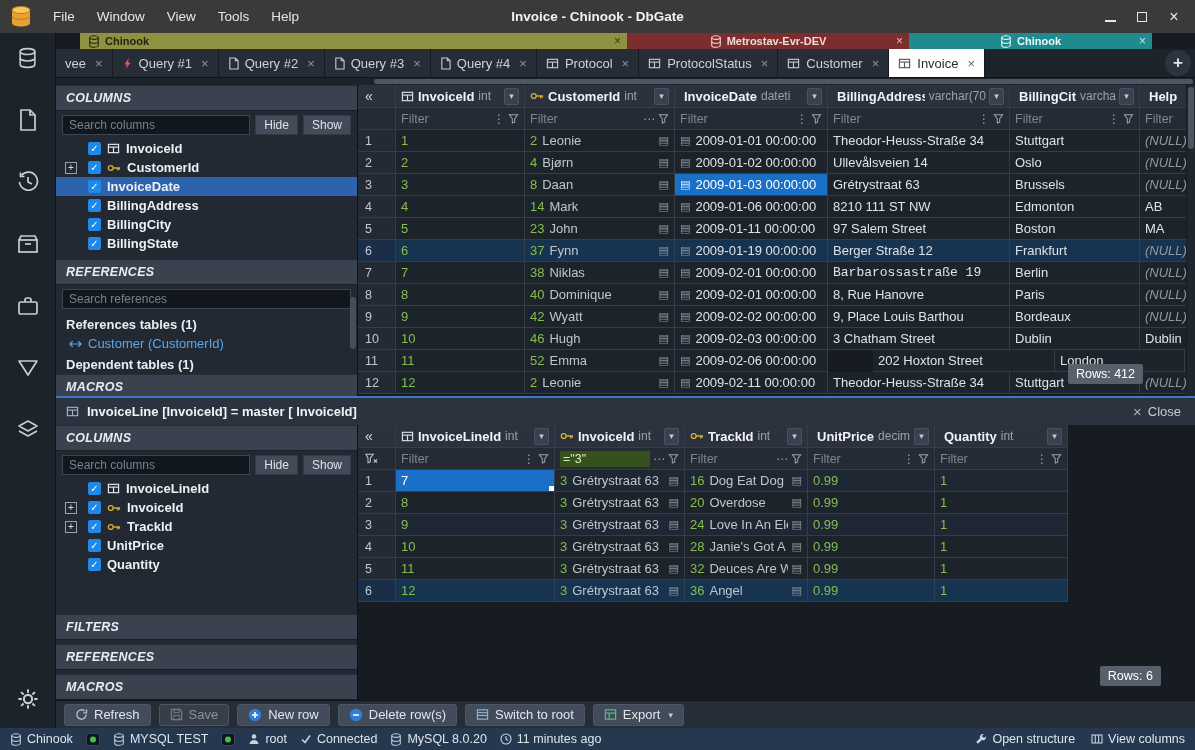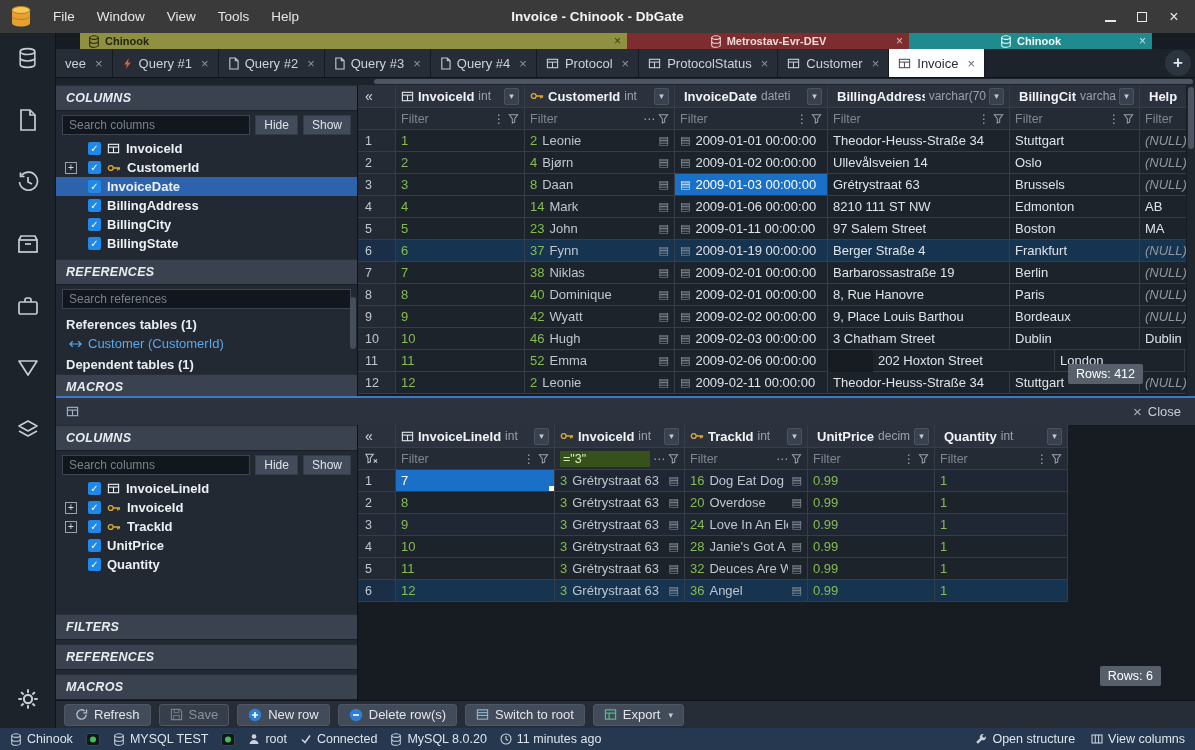--- a/index.html
+++ b/index.html
@@ -610,39 +610,39 @@
             </div>
             <div class="g-cell" style="width: 150px;">
               <span class="num">37</span>
               <span class="fkname">Fynn</span>
               <span class="docic">▤</span>
             </div>
             <div class="g-cell" style="width: 153px;">
               <span class="docic lead">▤</span>
               <span>2009-01-19 00:00:00</span>
             </div>
-            <div class="g-cell" style="width: 182px;">Berger Straße 4</div>
+            <div class="g-cell" style="width: 182px;">Berger Straße 12</div>
             <div class="g-cell" style="width: 130px;">Frankfurt</div>
             <div class="g-cell flexcol nullv">(NULL)</div>
           </div>
           <div class="g-row g-data">
             <div class="g-cell g-rownum" style="width: 38px;">7</div>
             <div class="g-cell" style="width: 129px;">
               <span class="num">7</span>
             </div>
             <div class="g-cell" style="width: 150px;">
               <span class="num">38</span>
               <span class="fkname">Niklas</span>
               <span class="docic">▤</span>
             </div>
             <div class="g-cell" style="width: 153px;">
               <span class="docic lead">▤</span>
               <span>2009-02-01 00:00:00</span>
             </div>
-            <div class="g-cell" style="width: 182px;">Barbarossastraße 19</div>
+            <div class="g-cell" style="width: 182px; font-family: Liberation Mono, monospace;">Barbarossastraße 19</div>
             <div class="g-cell" style="width: 130px;">Berlin</div>
             <div class="g-cell flexcol nullv">(NULL)</div>
           </div>
           <div class="g-row g-data">
             <div class="g-cell g-rownum" style="width: 38px;">8</div>
             <div class="g-cell" style="width: 129px;">
               <span class="num">8</span>
             </div>
             <div class="g-cell" style="width: 150px;">
               <span class="num">40</span>
@@ -738,20 +738,21 @@
   </div>
 
   <div class="detailbar">
     <span class="ic">
         <svg width="13" height="13" viewBox="0 0 14 14">
           <rect x="1.5" y="2.5" width="11" height="9" fill="none" stroke="currentColor" stroke-width="1.2"></rect>
           <line x1="1.5" y1="5.5" x2="12.5" y2="5.5" stroke="currentColor" stroke-width="1.2"></line>
           <line x1="7" y1="5.5" x2="7" y2="11.5" stroke="currentColor" stroke-width="1.2"></line>
         </svg>
       </span>
+    <span class="detail-title">InvoiceLine [InvoiceId] = master [ InvoiceId]</span>
     <span class="detail-close">
       <span class="x">×</span>
       <span>Close</span>
     </span>
   </div>
 
   <div class="lower">
     <div class="panel">
       <div class="sec-header">COLUMNS</div>
       <div class="search-row">

